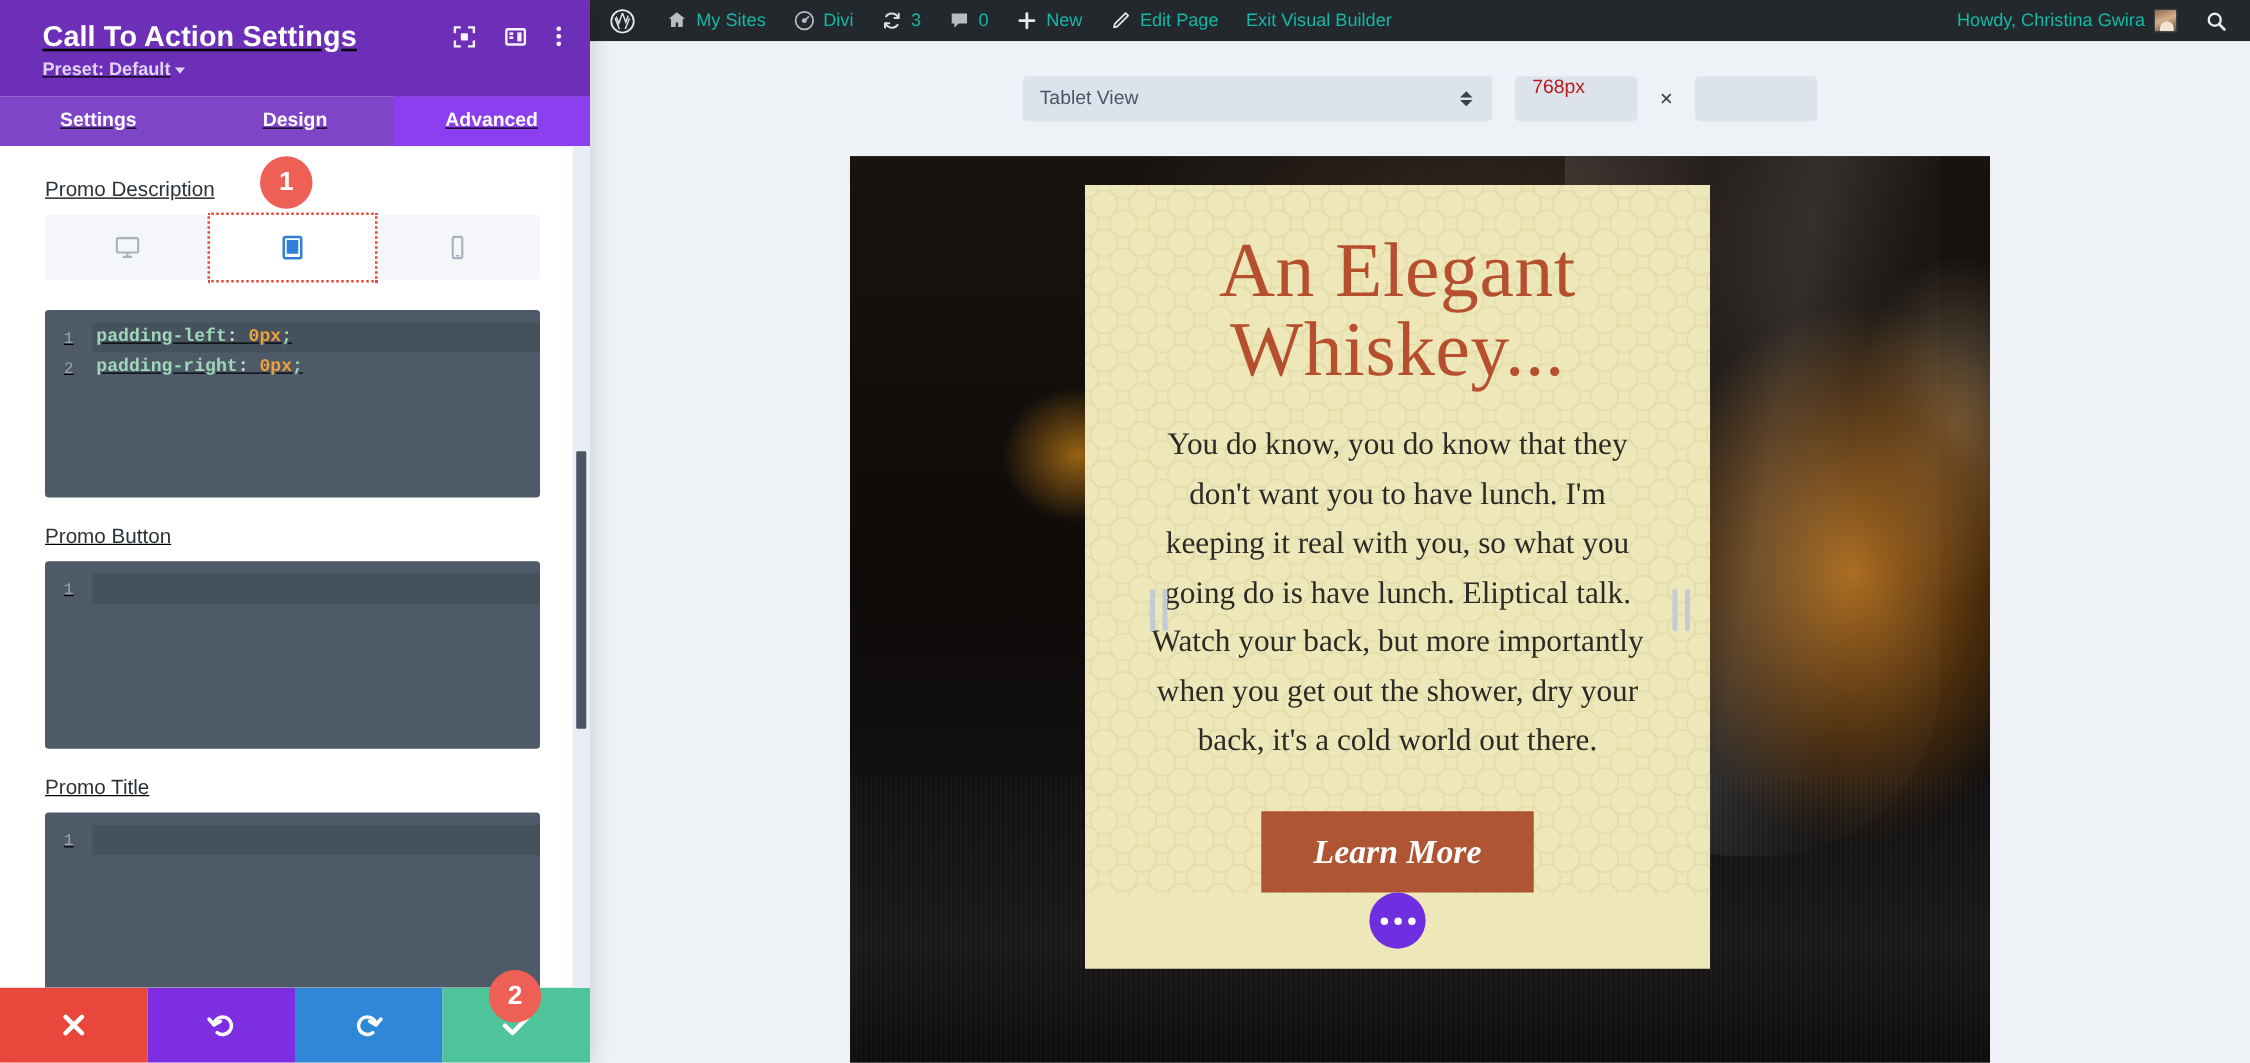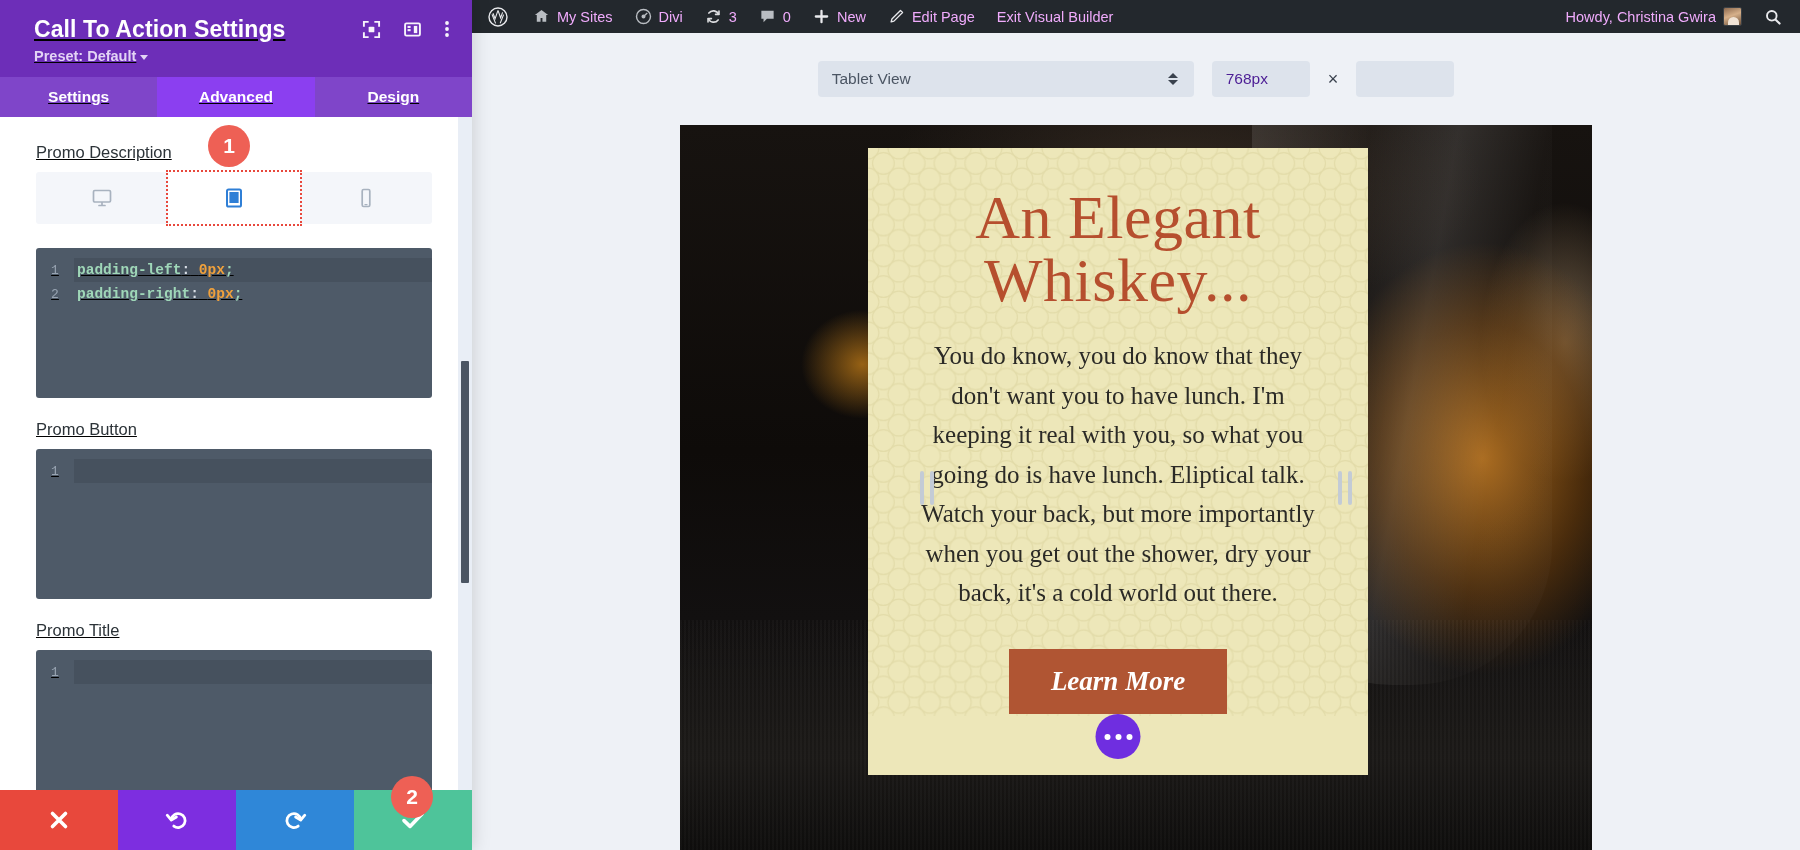--- a/index.html
+++ b/index.html
@@ -12,21 +12,21 @@
 
   
   #wp-adminbar {
     position: absolute; left: 472px; top: 0; right: 0; height: 33px;
     background: #23282d; color: #e9eaed;
     display: flex; align-items: center;
     font-size: 14.5px;
   }
   .ab-item {
     display: flex; align-items: center; gap: 7px;
-    padding: 0 11px; height: 33px; color: #f0abfc; white-space: nowrap;
+    padding: 0 11px; height: 33px; color: #14b8a6; white-space: nowrap;
   }
   .ab-logo { padding: 0 14px 0 16px; }
   .ab-spacer { flex: 1; }
   .ab-avatar {
     width: 19px; height: 19px; border-radius: 2px;
     background: linear-gradient(160deg,#8d6a4f 0%,#d6b08a 45%,#6b4f39 100%);
     border: 1px solid #3b4045; flex: none;
     position: relative; overflow: hidden;
   }
   .ab-avatar::after{
@@ -169,22 +169,22 @@
   .view-select .sel-arrows {
     position: absolute; right: 16px; top: 50%; transform: translateY(-50%);
     display: flex; flex-direction: column; gap: 2px;
   }
   .arr-up, .arr-dn { width: 0; height: 0; border-left: 5px solid transparent; border-right: 5px solid transparent; }
   .arr-up { border-bottom: 5px solid #39414d; }
   .arr-dn { border-top: 5px solid #39414d; }
 
   .dim-input {
     width: 98px; height: 36px; background: #dde3ec; border-radius: 4px;
-    display: flex; align-items: center; padding: 0 14px;
-    color: #4c1d95; font-size: 15.5px; cursor: text;
+    display: flex; padding: 0 14px;
+    color: #b91c1c; font-size: 15.5px; cursor: text;
   }
   .dim-input.empty { width: 98px; }
   .dim-x { color: #39414d; font-size: 18px; font-weight: 400; }
   .make-default-btn {
     height: 40px; padding: 0 22px; background: #ccd4e0; border-radius: 5px;
     display: flex; align-items: center; justify-content: center;
     color: #eef1f6; font-size: 16px; font-weight: 700; cursor: pointer;
   }
 
   
@@ -458,22 +458,22 @@
           <circle cx="3" cy="4" r="1.9" fill="#fff"></circle>
           <circle cx="3" cy="10" r="1.9" fill="#fff"></circle>
           <circle cx="3" cy="16" r="1.9" fill="#fff"></circle>
         </svg>
       </span>
     </div>
   </div>
 
   <div id="panel-tabs">
     <div class="panel-tab">Settings</div>
+    <div class="panel-tab">Design</div>
     <div class="panel-tab active">Advanced</div>
-    <div class="panel-tab">Design</div>
   </div>
 
   <div id="panel-body">
 
     <div class="field-group">
       <div class="field-label first">Promo Description</div>
 
       <div class="device-toggle">
         <div class="device-btn">
           <span>

